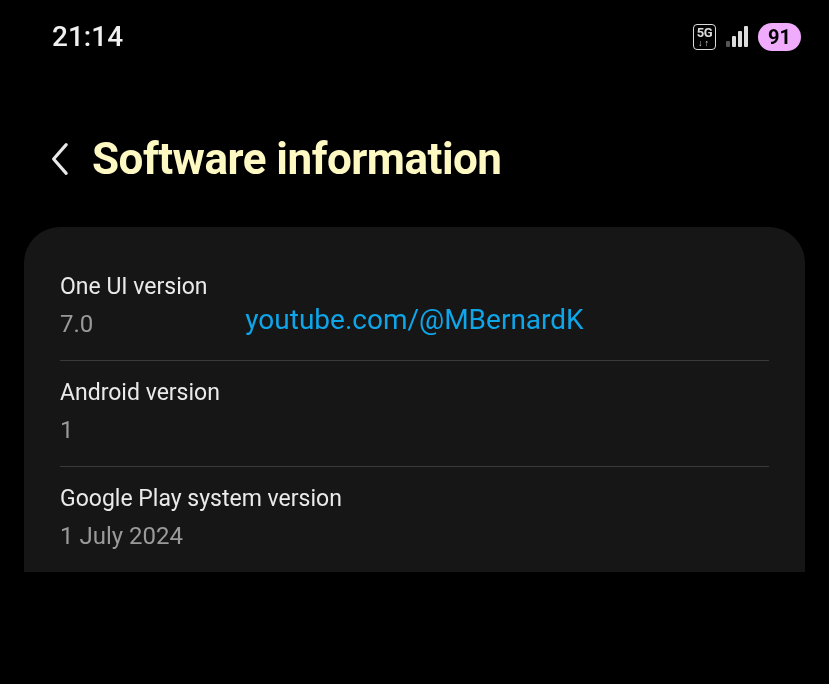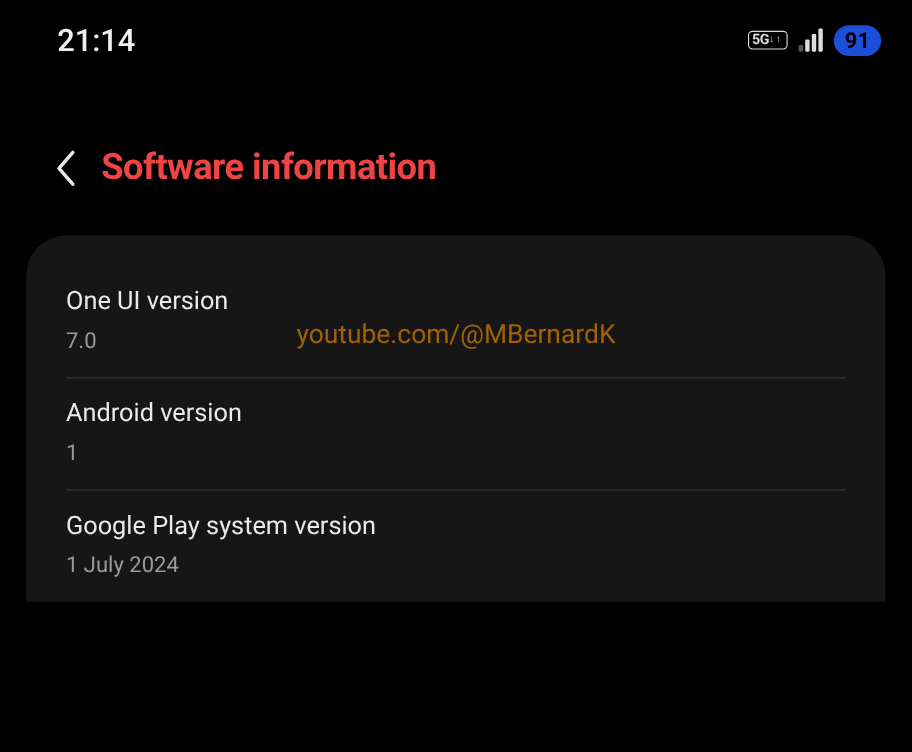--- a/index.html
+++ b/index.html
@@ -29,21 +29,21 @@
     .status-right {
       display: flex;
       align-items: center;
       gap: 10px;
     }
     .network-5g {
       border: 1.5px solid #dcdcdc;
       border-radius: 4px;
       padding: 1px 3px;
       display: flex;
-      flex-direction: row;
+      flex-direction: column;
       align-items: center;
       line-height: 1;
     }
     .network-5g-top {
       font-size: 13px;
       font-weight: 700;
       color: #dcdcdc;
       letter-spacing: -0.5px;
     }
     .network-5g-arrows {
@@ -59,77 +59,77 @@
     }
     .signal-bar {
       width: 4px;
       background: #dcdcdc;
       border-radius: 1px;
     }
     .signal-bar.dim {
       background: #555555;
     }
     .battery-pill {
-      background: #1d4ed8;
+      background: #f0abfc;
       border-radius: 14px;
       padding: 2px 10px;
       color: #000000;
       font-size: 20px;
       font-weight: 700;
     }
     .header {
       display: flex;
       align-items: center;
       gap: 22px;
       padding: 70px 0 42px 48px;
     }
     .back-chevron svg {
       width: 22px;
       height: 36px;
       display: block;
     }
     .page-title {
-      font-size: 33px;
+      font-size: 44px;
       font-weight: 700;
-      color: #ef4444;
+      color: #fef9c3;
       letter-spacing: -0.5px;
     }
     .content-card {
       background: #161616;
       border-radius: 36px 36px 0 0;
       margin: 0 24px;
       padding: 28px 36px 0 36px;
       position: relative;
     }
     .item {
       padding: 18px 0 22px 0;
     }
     .item-title {
       font-size: 23px;
       font-weight: 400;
       color: #eaeaea;
       margin-bottom: 10px;
     }
     .item-value {
-      font-size: 20px;
+      font-size: 24px;
       font-weight: 400;
       color: #9a9a9a;
     }
     .divider {
       height: 1px;
       background: #3a3a3a;
       width: 100%;
     }
     .watermark {
       position: absolute;
       top: 76px;
       left: 50%;
       transform: translateX(-50%);
-      font-size: 24px;
-      color: #a16207;
+      font-size: 28px;
+      color: #0ea5e9;
       font-weight: 400;
       white-space: nowrap;
     }
   </style>
 </head>
 <body>
 
 <div class="status-bar">
   <div class="status-time">21:14</div>
   <div class="status-right">

